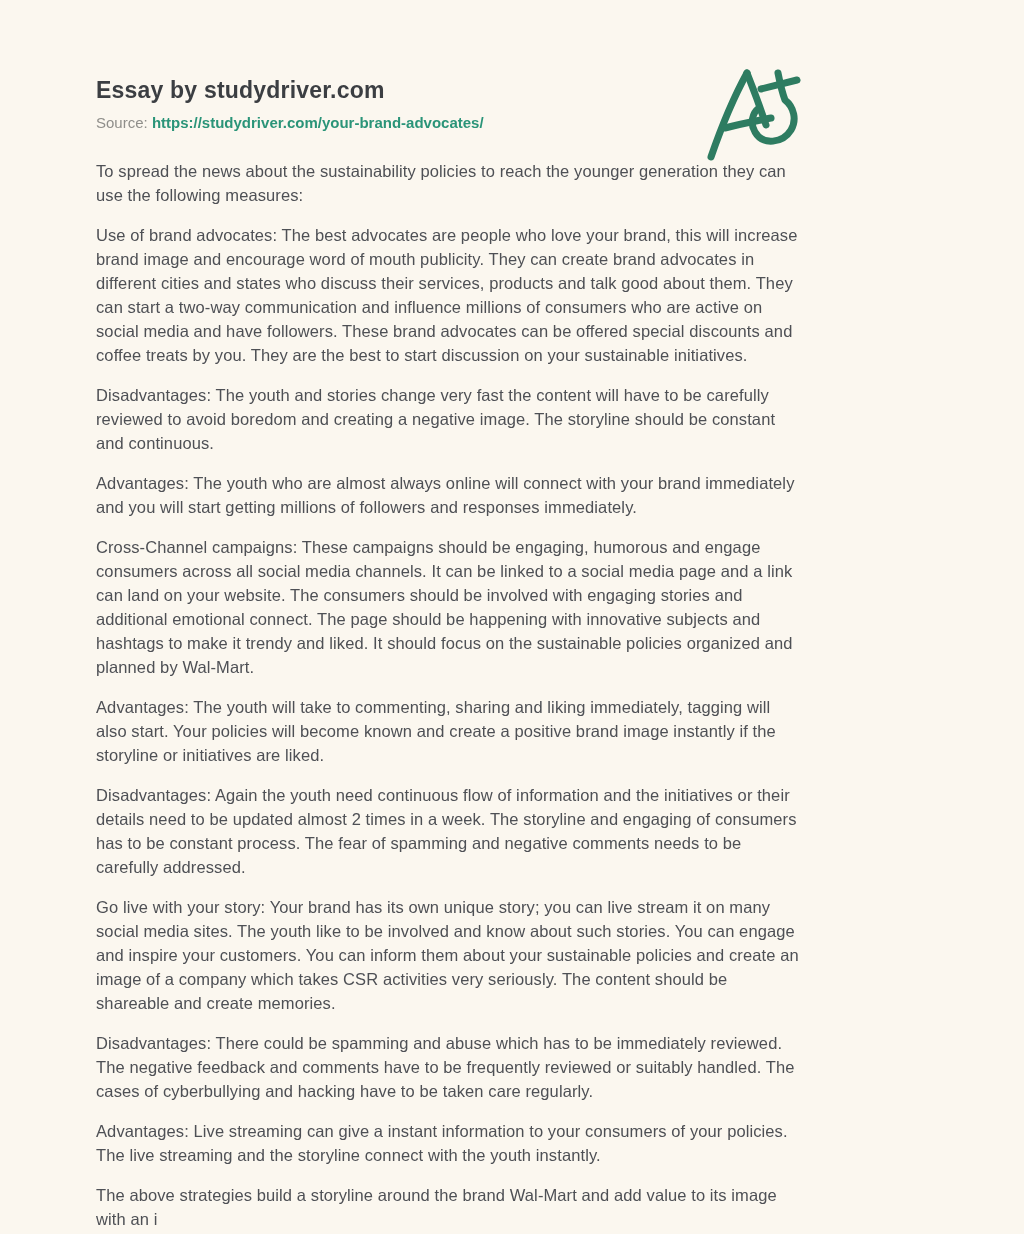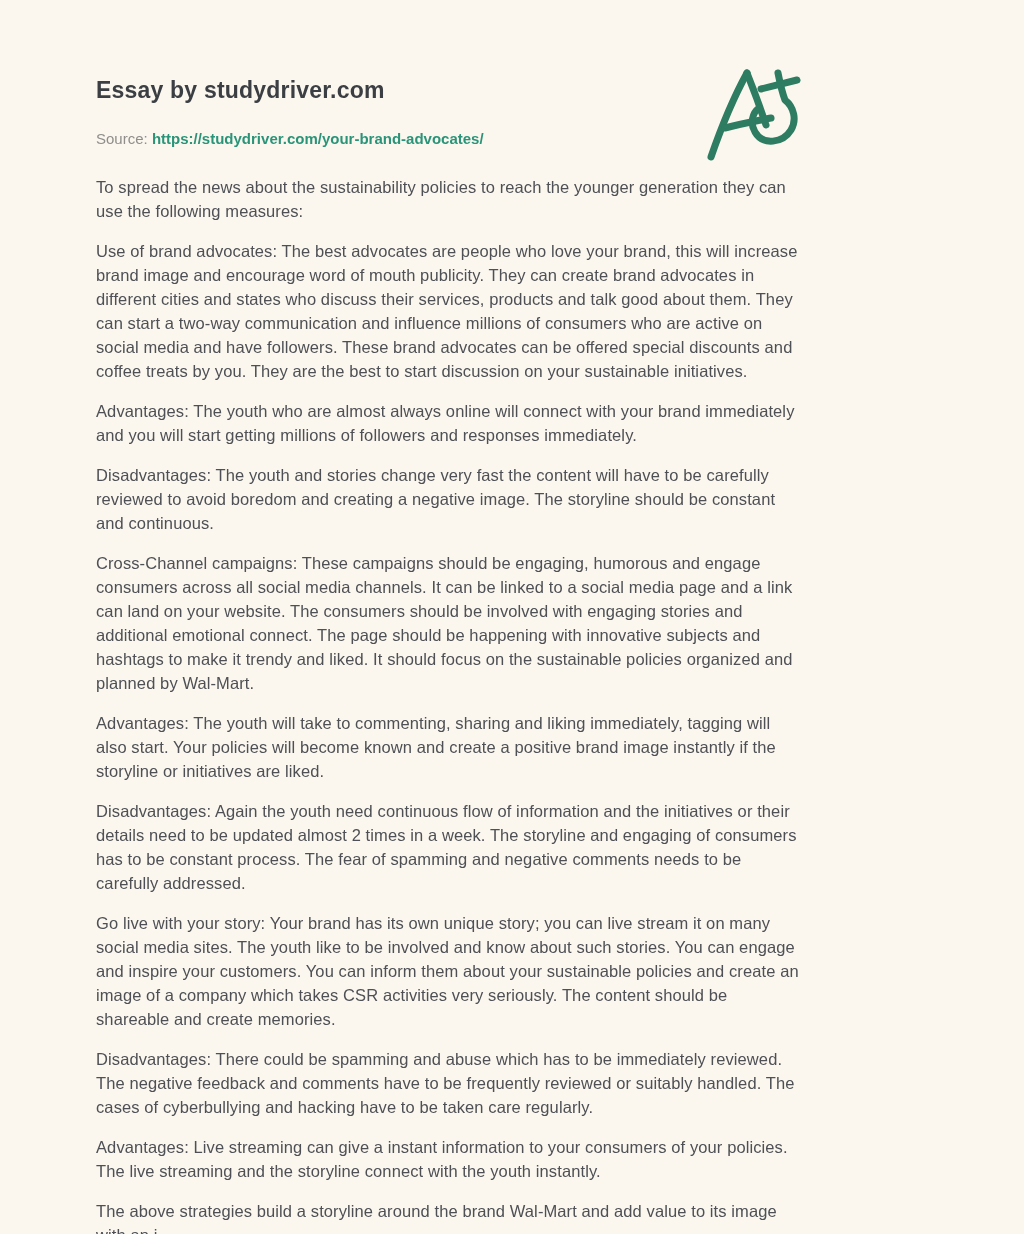--- a/index.html
+++ b/index.html
@@ -19,21 +19,21 @@
     padding: 76px 96px 0 96px;
   }
   .brand-title {
     font-size: 23px;
     font-weight: 700;
     line-height: 28px;
     color: #3b3e42;
     letter-spacing: 0.2px;
   }
   .source-line {
-    margin-top: 25px;
+    margin-top: 9px;
     font-size: 15px;
     line-height: 19px;
   }
   .source-label {
     color: #8f8e8a;
   }
   .source-link {
     color: #2a9478;
     text-decoration: none;
     font-weight: 600;
@@ -90,22 +90,22 @@
       <path d="M79,11 C81,21 83,30 86,38 C95,45 98,58 92,68 C84,81 64,84 56,70 C51,62 53,51 60,46"></path>
 
       <path d="M62,27 C74,24 86,21 98,18"></path>
     </svg>
   </div>
 
 
   <div class="content">
       <p>To spread the news about the sustainability policies to reach the younger generation they can use the following measures:</p>
       <p>Use of brand advocates: The best advocates are people who love your brand, this will increase brand image and encourage word of mouth publicity. They can create brand advocates in different cities and states who discuss their services, products and talk good about them. They can start a two-way communication and influence millions of consumers who are active on social media and have followers. These brand advocates can be offered special discounts and coffee treats by you. They are the best to start discussion on your sustainable initiatives.</p>
+      <p>Disadvantages: The youth and stories change very fast the content will have to be carefully reviewed to avoid boredom and creating a negative image. The storyline should be constant and continuous.</p>
       <p>Advantages: The youth who are almost always online will connect with your brand immediately and you will start getting millions of followers and responses immediately.</p>
-      <p>Disadvantages: The youth and stories change very fast the content will have to be carefully reviewed to avoid boredom and creating a negative image. The storyline should be constant and continuous.</p>
       <p>Cross-Channel campaigns: These campaigns should be engaging, humorous and engage consumers across all social media channels. It can be linked to a social media page and a link can land on your website. The consumers should be involved with engaging stories and additional emotional connect. The page should be happening with innovative subjects and hashtags to make it trendy and liked. It should focus on the sustainable policies organized and planned by Wal-Mart.</p>
       <p>Advantages: The youth will take to commenting, sharing and liking immediately, tagging will also start. Your policies will become known and create a positive brand image instantly if the storyline or initiatives are liked.</p>
       <p>Disadvantages: Again the youth need continuous flow of information and the initiatives or their details need to be updated almost 2 times in a week. The storyline and engaging of consumers has to be constant process. The fear of spamming and negative comments needs to be carefully addressed.</p>
       <p>Go live with your story: Your brand has its own unique story; you can live stream it on many social media sites. The youth like to be involved and know about such stories. You can engage and inspire your customers. You can inform them about your sustainable policies and create an image of a company which takes CSR activities very seriously. The content should be shareable and create memories.</p>
       <p>Disadvantages: There could be spamming and abuse which has to be immediately reviewed. The negative feedback and comments have to be frequently reviewed or suitably handled. The cases of cyberbullying and hacking have to be taken care regularly.</p>
       <p>Advantages: Live streaming can give a instant information to your consumers of your policies. The live streaming and the storyline connect with the youth instantly.</p>
       <p>The above strategies build a storyline around the brand Wal-Mart and add value to its image with an i</p>
     </div>
 
 </div>

